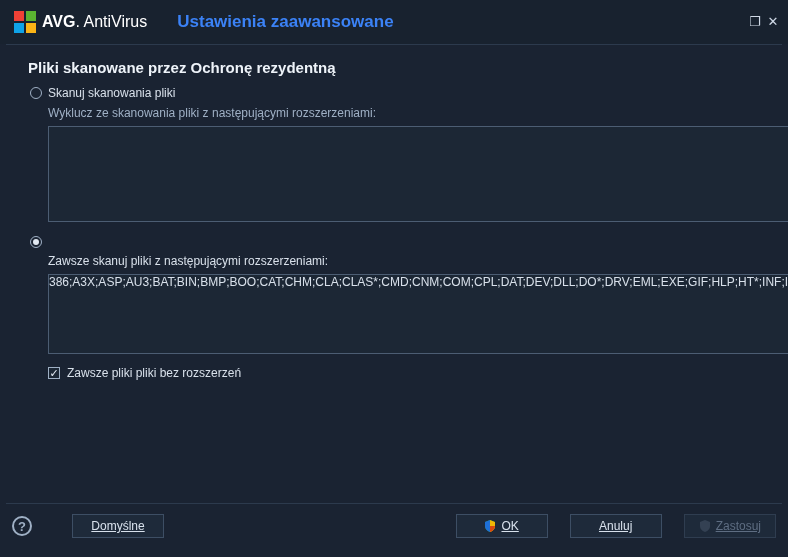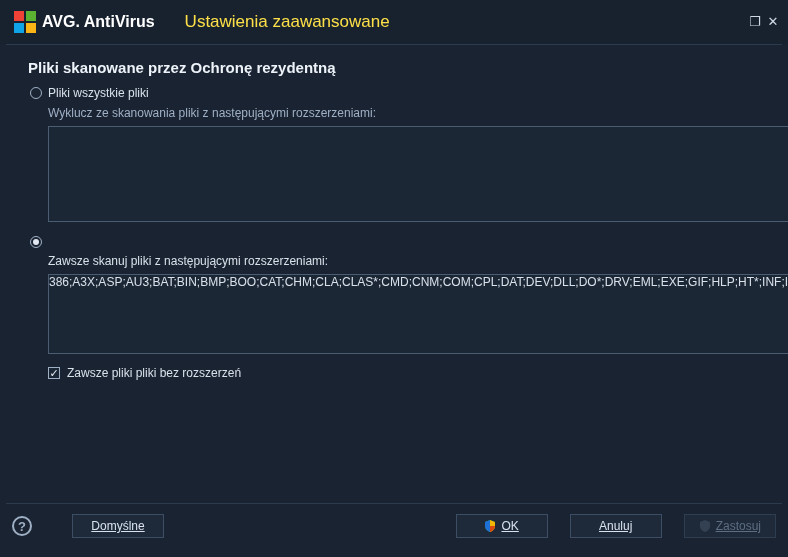--- a/index.html
+++ b/index.html
@@ -22,23 +22,23 @@
   .logo-box {
     display: flex; align-items: center; gap: 6px;
   }
   .logo-sq {
     width: 22px; height: 22px;
     position: relative;
   }
   .brand {
     font-size: 16px; font-weight: bold; color: #fff;
   }
-  .brand .thin { font-weight: 700; }
+  .brand .thin { font-weight: 400; }
   .title-text {
-    margin-left: 30px; font-size: 17px; color: #fde047; font-weight: 400;
+    margin-left: 30px; font-size: 17px; color: #3b82f6; font-weight: 700;
   }
   .win-ctrls { margin-left: auto; display: flex; gap: 4px; }
   .win-btn {
     width: 14px; height: 14px; color: #cfd9e6; font-size: 13px; line-height: 14px;
     text-align: center; cursor: pointer;
   }
   .divider-top {
     height: 1px; background: #2c3a4d; margin: 0 6px;
   }
   
@@ -156,21 +156,21 @@
 
 <div class="main">
 
   <div class="sidebar" id="sidebar"></div>
 
   <div class="content">
     <div class="section-title">Pliki skanowane przez Ochronę rezydentną</div>
 
     <div class="radio-row">
       <span class="radio"></span>
-      <span>Pliki wszystkie pliki</span>
+      <span>Skanuj skanowania pliki</span>
     </div>
     <div class="sublabel">Wyklucz ze skanowania pliki z następującymi rozszerzeniami:</div>
     <div class="textbox">
       <div class="inner"></div>
 
     </div>
 
     <div class="radio-row">
       <span class="radio checked"></span>
     </div>

